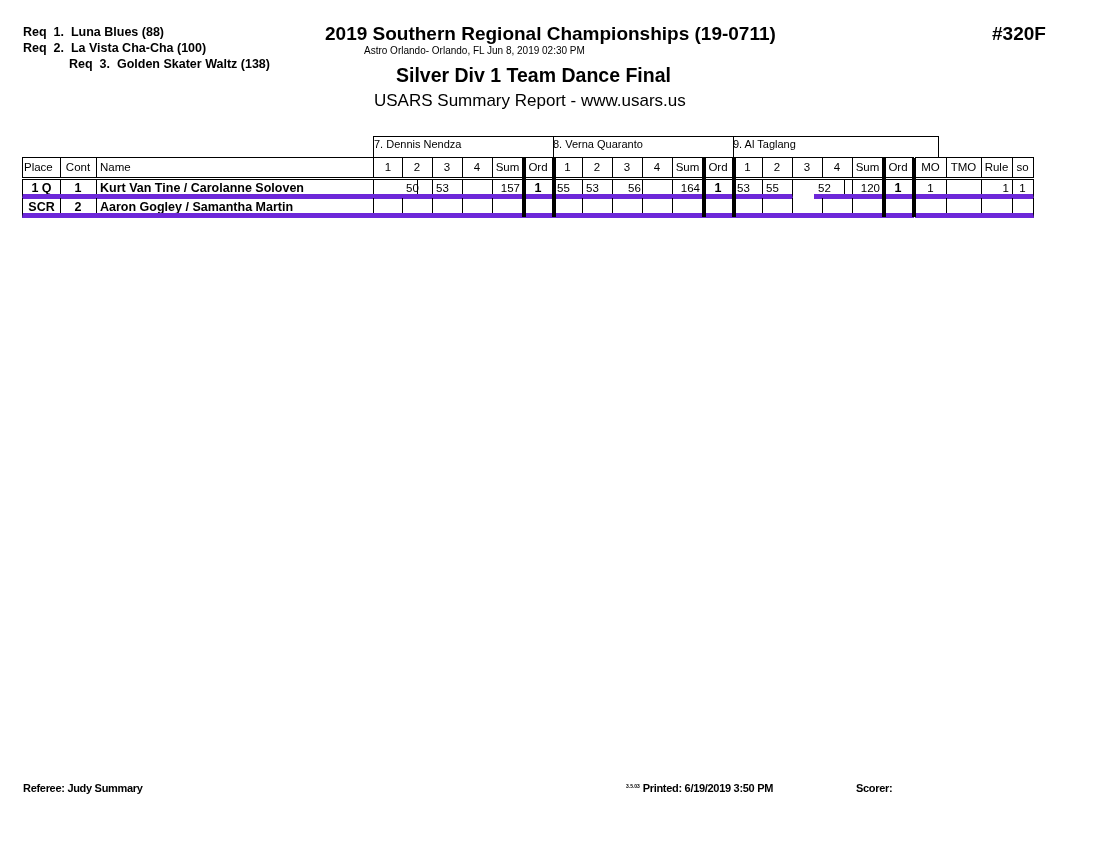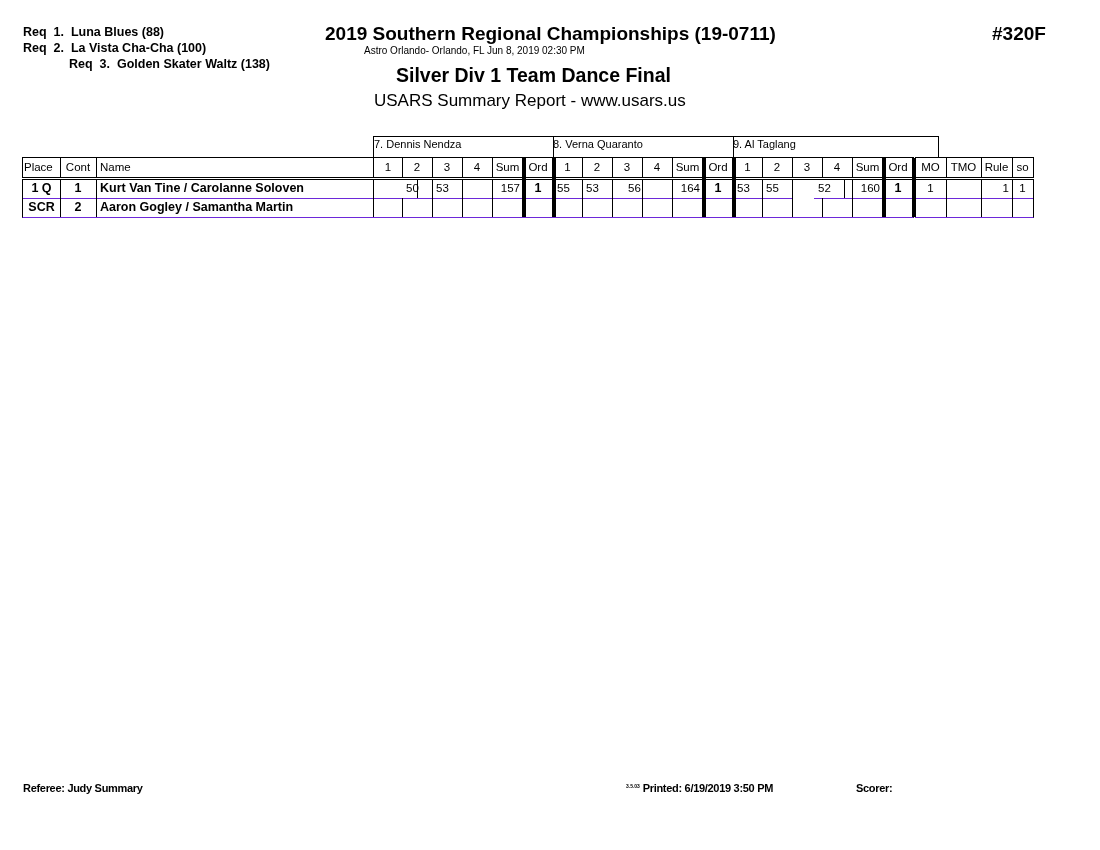--- a/index.html
+++ b/index.html
@@ -10,21 +10,21 @@
   .sub { font-size:10px; white-space:nowrap;text-align:center; }
   .event { font-weight:bold; font-size:19.5px; white-space:nowrap; }
   .report { font-size:17px; white-space:nowrap; }
   .num { left:992px; top:23px; font-size:19px; font-weight:bold; }
 
   
   .cell { position:absolute; box-sizing:border-box; font-size:11.5px; line-height:18px; white-space:nowrap; overflow:hidden; }
   .bl { border-left:1px solid #000; }
   .bt { border-top:1px solid #000; }
   .br { border-right:1px solid #000; }
-  .bb { border-bottom:1px solid #6d28d9; }
+  .bb { border-bottom:5px solid #6d28d9; }
   .thick { position:absolute; background:#000; width:4px; }
   .hline { position:absolute; background:#000; height:1px; }
   .center { text-align:center; }
   .right { text-align:right; padding-right:3px; }
   .left { padding-left:4px; }
   .bold { font-weight:bold; font-size:12.5px; }
   .judge { font-size:11px; line-height:14px; }
 
   .foot { font-size:11px; font-weight:bold; letter-spacing:-0.3px; white-space:nowrap; }
   .tiny { font-size:5px; font-weight:bold; vertical-align:4px; letter-spacing:0; }
@@ -94,21 +94,21 @@
       <div class="cell br bb left" style="left: 553px; top: 179px; width: 30px; height: 20px;">55</div>
       <div class="cell br bb left" style="left: 582px; top: 179px; width: 31px; height: 20px;">53</div>
       <div class="cell br bb left" style="left: 612px; top: 179px; width: 31px; height: 20px; padding-left: 16px;">56</div>
       <div class="cell br bb left" style="left: 642px; top: 179px; width: 31px; height: 20px;"></div>
       <div class="cell br bb right" style="left: 672px; top: 179px; width: 32px; height: 20px;">164</div>
       <div class="cell br bb center bold" style="left: 703px; top: 179px; width: 31px; height: 20px;">1</div>
       <div class="cell br bb left" style="left: 733px; top: 179px; width: 30px; height: 20px;">53</div>
       <div class="cell br bb left" style="left: 762px; top: 179px; width: 31px; height: 20px;">55</div>
       <div class="cell br bb left" style="left: 792px; top: 179px; width: 31px; height: 20px; margin-left: 22px;">52</div>
       <div class="cell br bb left" style="left: 822px; top: 179px; width: 31px; height: 20px;"></div>
-      <div class="cell br bb right" style="left: 852px; top: 179px; width: 32px; height: 20px;">160</div>
+      <div class="cell br bb right" style="left: 852px; top: 179px; width: 32px; height: 20px;">120</div>
       <div class="cell br bb center bold" style="left: 883px; top: 179px; width: 31px; height: 20px;">1</div>
       <div class="cell br bb center" style="left: 915px; top: 179px; width: 32px; height: 20px;">1</div>
       <div class="cell br bb center" style="left: 946px; top: 179px; width: 36px; height: 20px;"></div>
       <div class="cell br bb right" style="left: 981px; top: 179px; width: 32px; height: 20px;">1</div>
       <div class="cell br bb center" style="left: 1012px; top: 179px; width: 22px; height: 20px;">1</div>
       <div class="cell br bb bl center bold" style="left: 22px; top: 198px; width: 39px; height: 20px;">SCR</div>
       <div class="cell br bb center bold" style="left: 60px; top: 198px; width: 37px; height: 20px;">2</div>
       <div class="cell br bb left bold" style="left: 96px; top: 198px; width: 278px; height: 20px;">Aaron Gogley / Samantha Martin</div>
       <div class="cell br bb left" style="left: 373px; top: 198px; width: 30px; height: 20px;"></div>
       <div class="cell br bb left" style="left: 402px; top: 198px; width: 31px; height: 20px;"></div>

